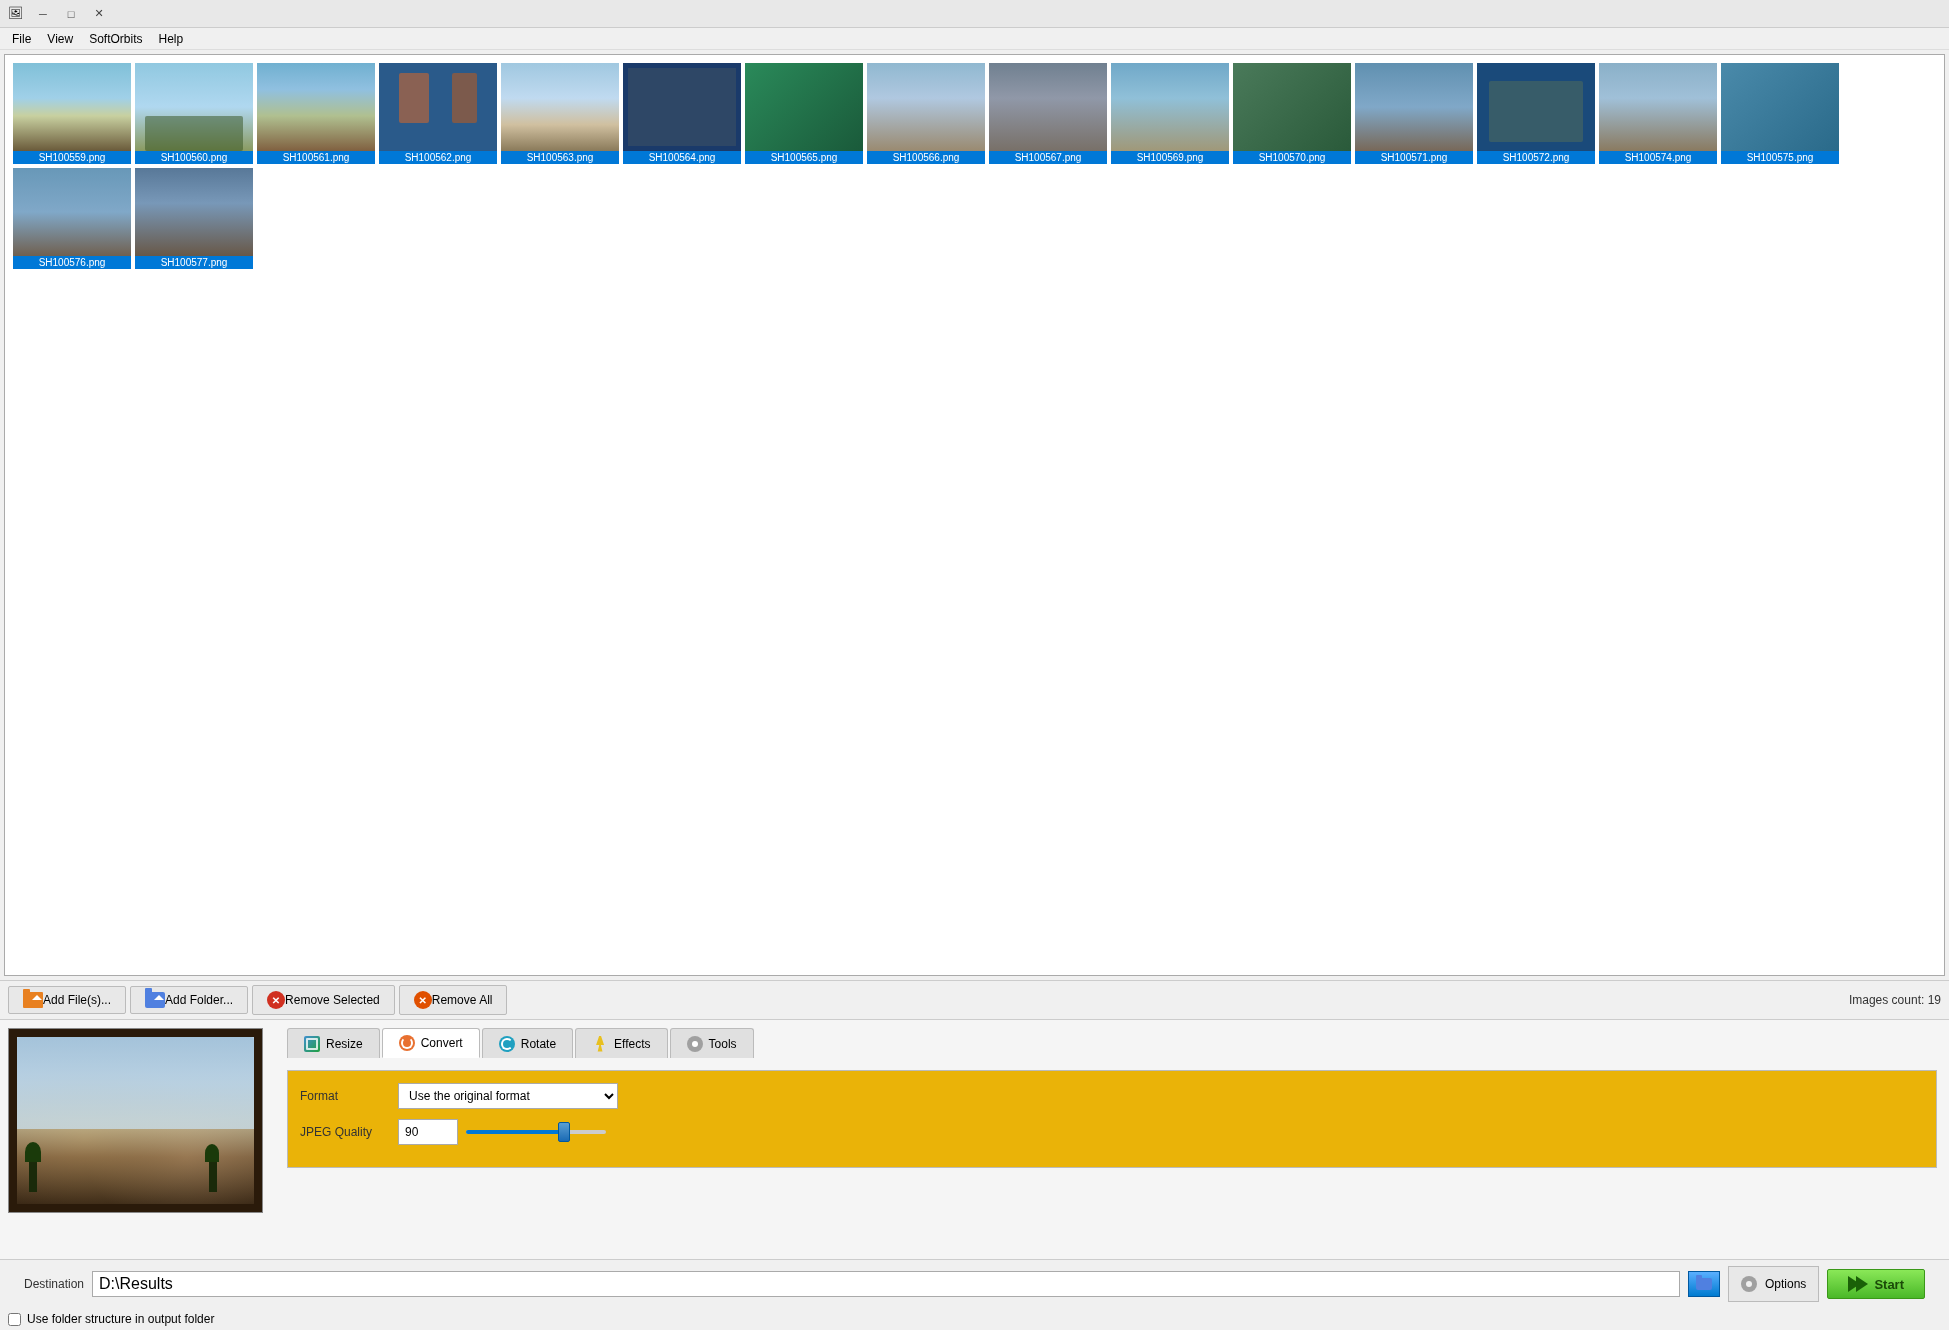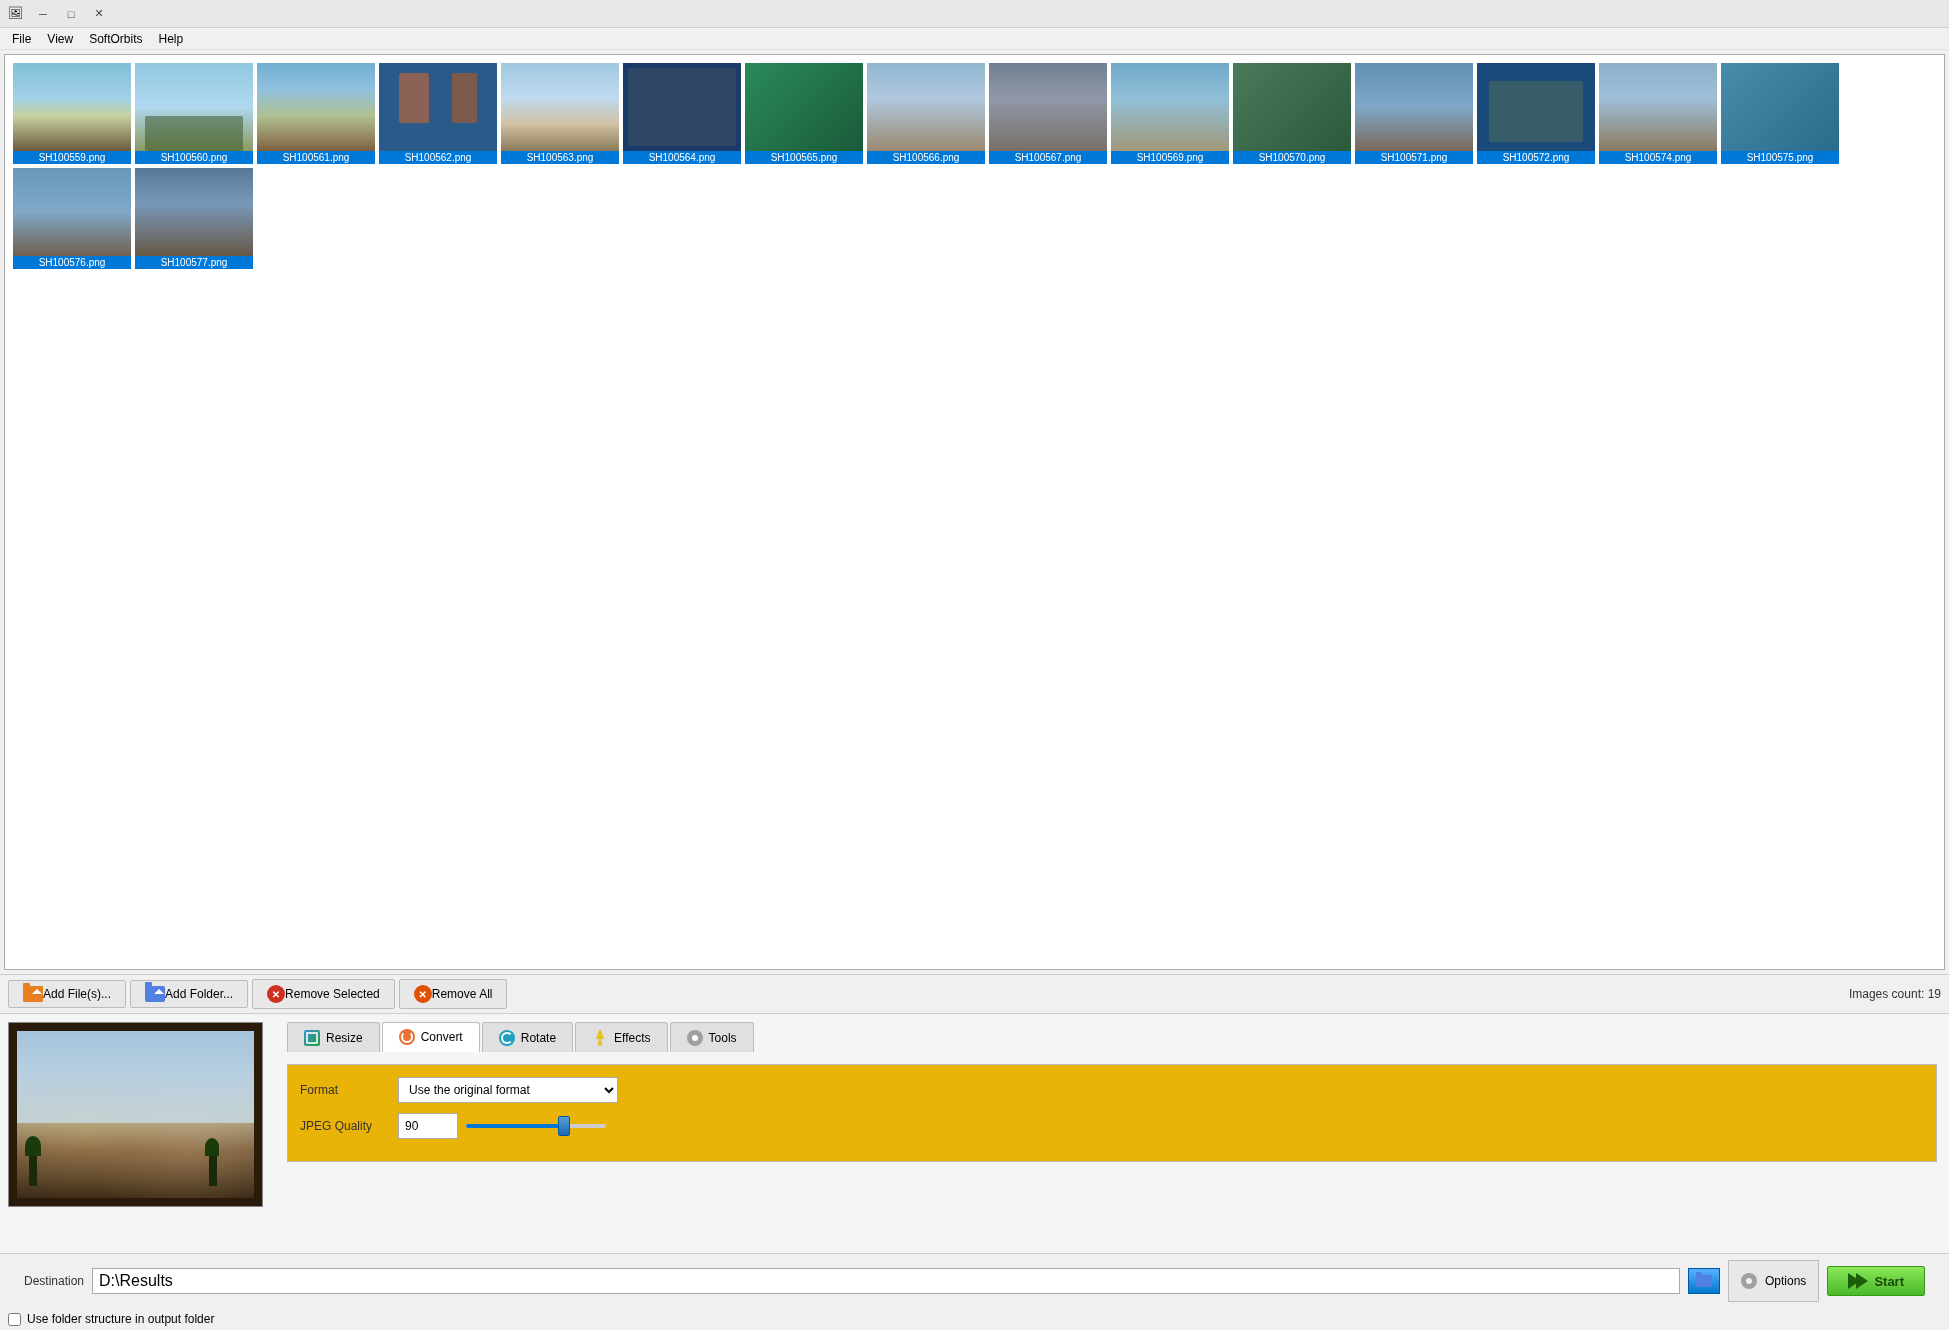--- a/index.html
+++ b/index.html
@@ -255,21 +255,21 @@
     }
     .options-btn {
       display: flex;
       align-items: center;
       gap: 8px;
       padding: 4px 12px;
       background: #e8e8e8;
       border: 1px solid #bbb;
       cursor: pointer;
       font-size: 12px;
-      height: 42px;
+      height: 36px;
     }
 
     
     .start-btn {
       display: flex;
       align-items: center;
       gap: 6px;
       padding: 6px 20px;
       background: linear-gradient(180deg, #8ae858 0%, #4ab828 100%);
       border: 1px solid #3a9818;

